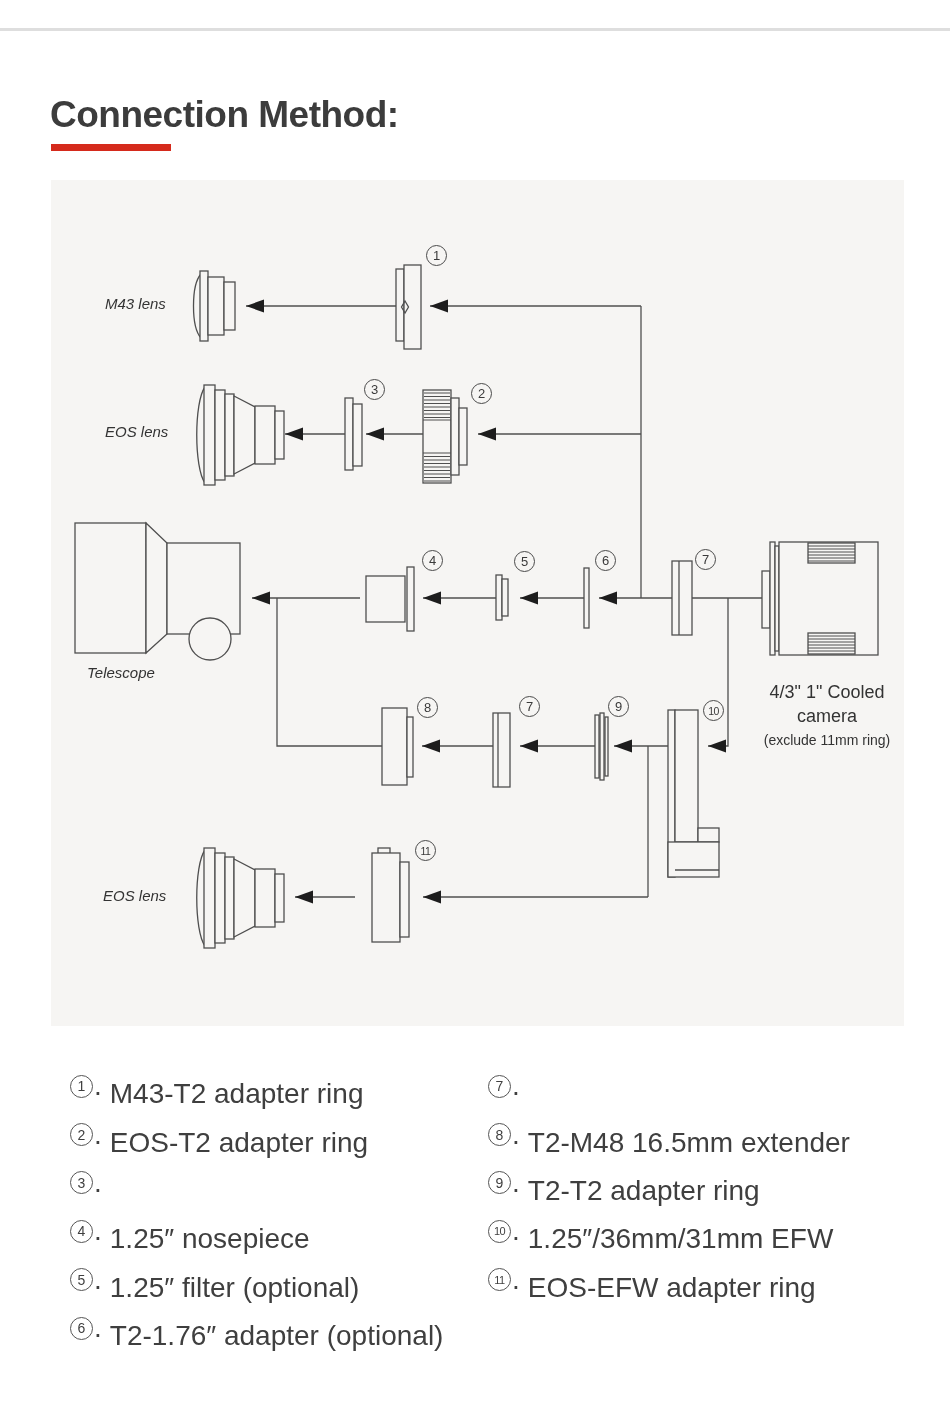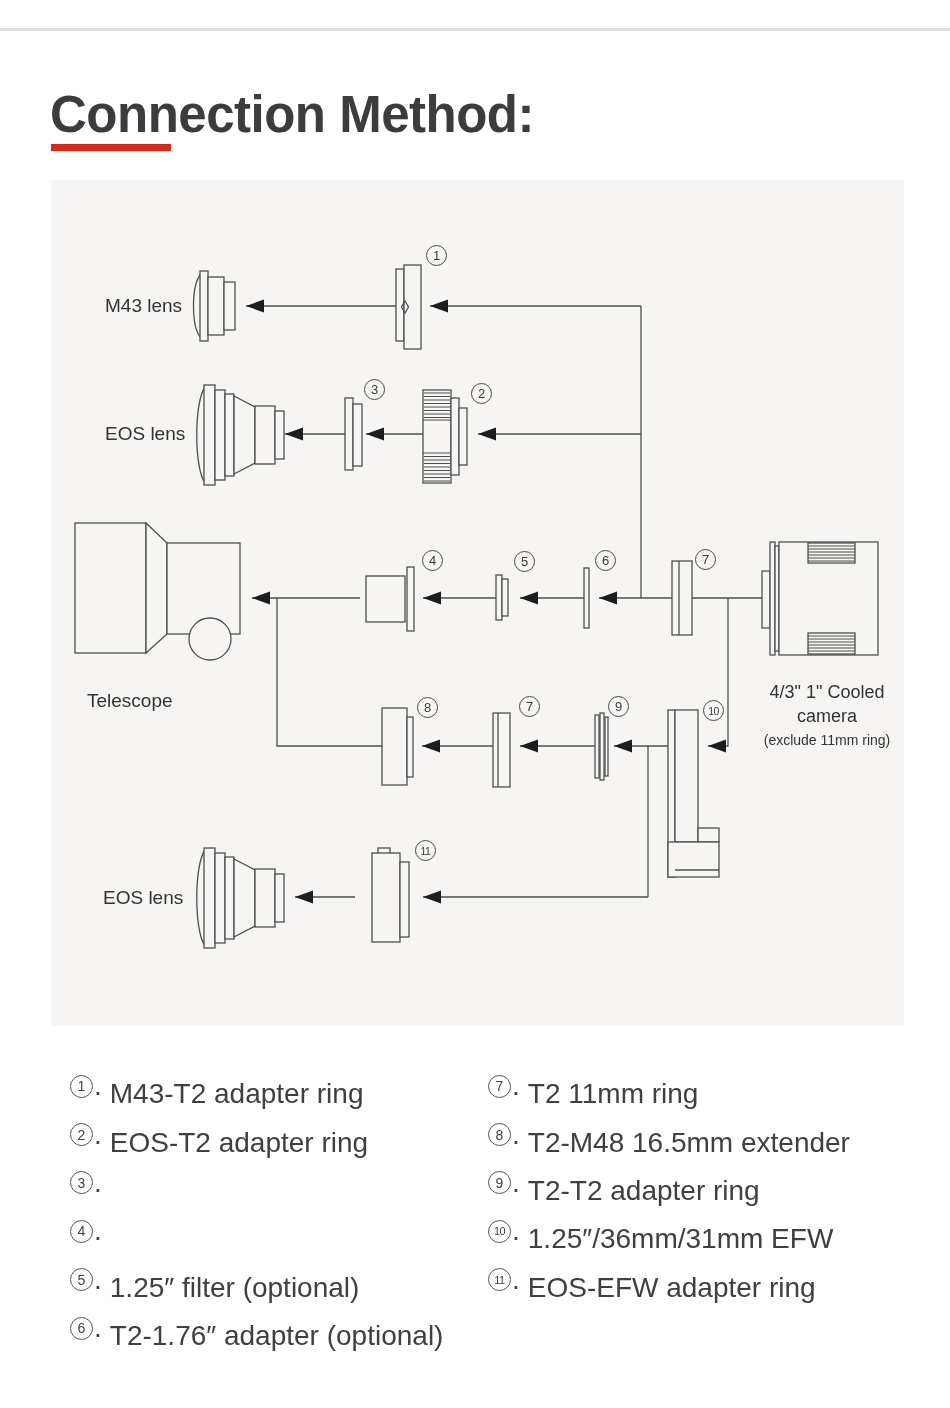--- a/index.html
+++ b/index.html
@@ -1,22 +1,22 @@
 <!DOCTYPE html>
 <html><head>
 <meta charset="utf-8">
 <style>
   html,body{margin:0;padding:0;background:#ffffff;}
   body{width:950px;height:1408px;position:relative;font-family:"Liberation Sans","DejaVu Sans",sans-serif;overflow:hidden;}
   .top-divider{position:absolute;left:0;top:28px;width:950px;height:3px;background:#dedede;}
-  .page-title{position:absolute;left:50px;top:86px;font-size:51px;font-weight:700;color:#3c3c3c;letter-spacing:-0.5px;line-height:58px;}
+  .page-title{position:absolute;left:50px;top:86px;font-size:37px;font-weight:700;color:#3c3c3c;letter-spacing:-0.5px;line-height:58px;}
   .title-underline{position:absolute;left:51px;top:144px;width:120px;height:7px;background:#d52a1c;}
   .panel{position:absolute;left:51px;top:180px;width:853px;height:846px;background:#f6f5f3;}
   .panel svg{position:absolute;left:0;top:0;}
-  .dlabel{position:absolute;font-size:19px;color:#333;white-space:nowrap;}
+  .dlabel{position:absolute;font-size:15px;color:#333;white-space:nowrap;font-style:italic;}
   .camlabel{position:absolute;left:688px;top:500px;width:176px;text-align:center;color:#333;}
   .camlabel .l1{font-size:18px;line-height:24px;}
   .camlabel .l2{font-size:14px;line-height:24px;}
   .callout{position:absolute;width:21px;height:21px;border:1.3px solid #4a4a4a;border-radius:50%;
            box-sizing:border-box;display:flex;align-items:center;justify-content:center;
            font-size:13px;color:#3a3a3a;background:transparent;}
   .callout.two{font-size:10.5px;letter-spacing:-0.5px;}
   .legend-col{position:absolute;display:flex;flex-direction:column;}
   .legend-col.left{left:70px;top:1062px;}
   .legend-col.right{left:488px;top:1062px;}
@@ -182,21 +182,21 @@
       <rect class="shape" x="327" y="668" width="12" height="6"></rect>
       <rect class="shape" x="321" y="673" width="28" height="89"></rect>
       <rect class="shape" x="349" y="682" width="9" height="75"></rect>
     </g>
 
     <use href="#eos-lens" transform="translate(0,463)"></use>
   </svg>
 
   <div class="dlabel" style="left:54px;top:115px;">M43 lens</div>
   <div class="dlabel" style="left:54px;top:243px;">EOS lens</div>
-  <div class="dlabel" style="left:36px;top:510px;">Telescope</div>
+  <div class="dlabel" style="left:36px;top:484px;">Telescope</div>
   <div class="dlabel" style="left:52px;top:707px;">EOS lens</div>
   <div class="camlabel">
     <div class="l1">4/3" 1" Cooled camera</div>
     <div class="l2">(exclude 11mm ring)</div>
   </div>
 
   <div class="callout" style="left:375px;top:65px;">1</div>
   <div class="callout" style="left:420px;top:203px;">2</div>
   <div class="callout" style="left:313px;top:199px;">3</div>
   <div class="callout" style="left:371px;top:370px;">4</div>
@@ -221,37 +221,37 @@
       <span class="lsep">.</span>
       <span class="ltext">EOS-T2 adapter ring</span>
     </div>
     <div class="lrow">
       <span class="lnum">3</span>
       <span class="lsep">.</span>
     </div>
     <div class="lrow">
       <span class="lnum">4</span>
       <span class="lsep">.</span>
+      <span class="ltext">1.25″ nosepiece</span>
     </div>
     <div class="lrow">
       <span class="lnum">5</span>
       <span class="lsep">.</span>
       <span class="ltext">1.25″ filter (optional)</span>
     </div>
     <div class="lrow">
       <span class="lnum">6</span>
       <span class="lsep">.</span>
       <span class="ltext">T2-1.76″ adapter (optional)</span>
     </div>
   </div>
 <div class="legend-col right">
     <div class="lrow">
       <span class="lnum">7</span>
       <span class="lsep">.</span>
-      <span class="ltext">T2 11mm ring</span>
     </div>
     <div class="lrow">
       <span class="lnum">8</span>
       <span class="lsep">.</span>
       <span class="ltext">T2-M48 16.5mm extender</span>
     </div>
     <div class="lrow">
       <span class="lnum">9</span>
       <span class="lsep">.</span>
       <span class="ltext">T2-T2 adapter ring</span>

